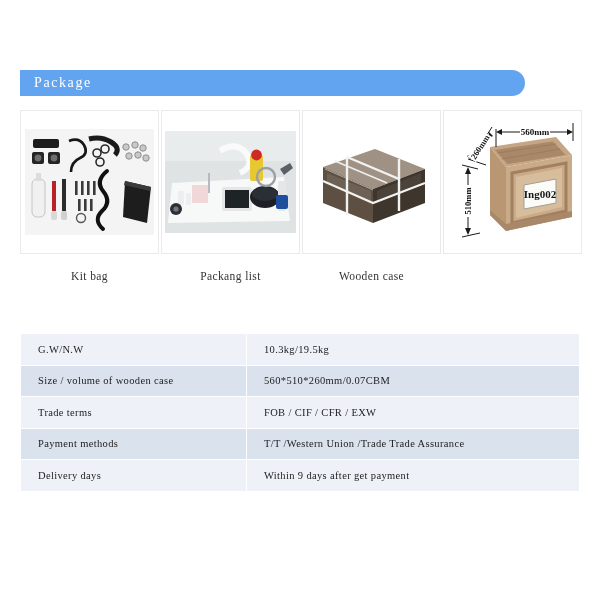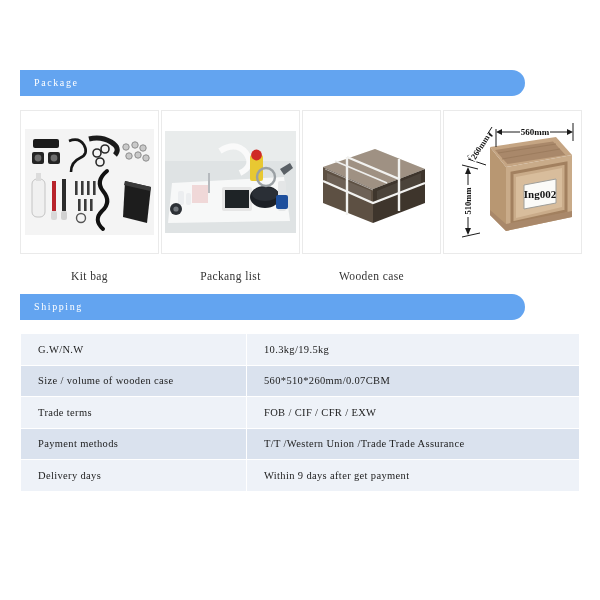--- a/index.html
+++ b/index.html
@@ -27,21 +27,21 @@
   .section-header {
     height: 26px;
     border-radius: 0 13px 13px 0;
     display: flex;
     align-items: center;
     padding-left: 14px;
     box-sizing: border-box;
   }
   .section-header .section-title {
     color: #ffffff;
-    font-size: 10px;
+    font-size: 14px;
     letter-spacing: 1.6px;
     font-family: "Liberation Serif", "DejaVu Serif", serif;
     line-height: 1;
   }
 
   
   .package-wrap {
     position: absolute;
     left: 20px;
     top: 70px;
@@ -307,25 +307,20 @@
       </div>
     </div>
   </div>
 
   <div class="caption-row">
     <div class="caption">Kit bag</div>
     <div class="caption">Packang list</div>
     <div class="caption">Wooden case</div>
   </div>
 
-  <div class="shipping-wrap">
-    <div class="section-header" style="background:#63a4f0;">
-      <span class="section-title">Shipping</span>
-    </div>
-  </div>
 
   <table class="ship-table">
     <tbody>
       <tr class="row-a">
         <td class="key">G.W/N.W</td>
         <td class="val">10.3kg/19.5kg</td>
       </tr>
       <tr class="row-b">
         <td class="key">Size / volume of wooden case</td>
         <td class="val">560*510*260mm/0.07CBM</td>

